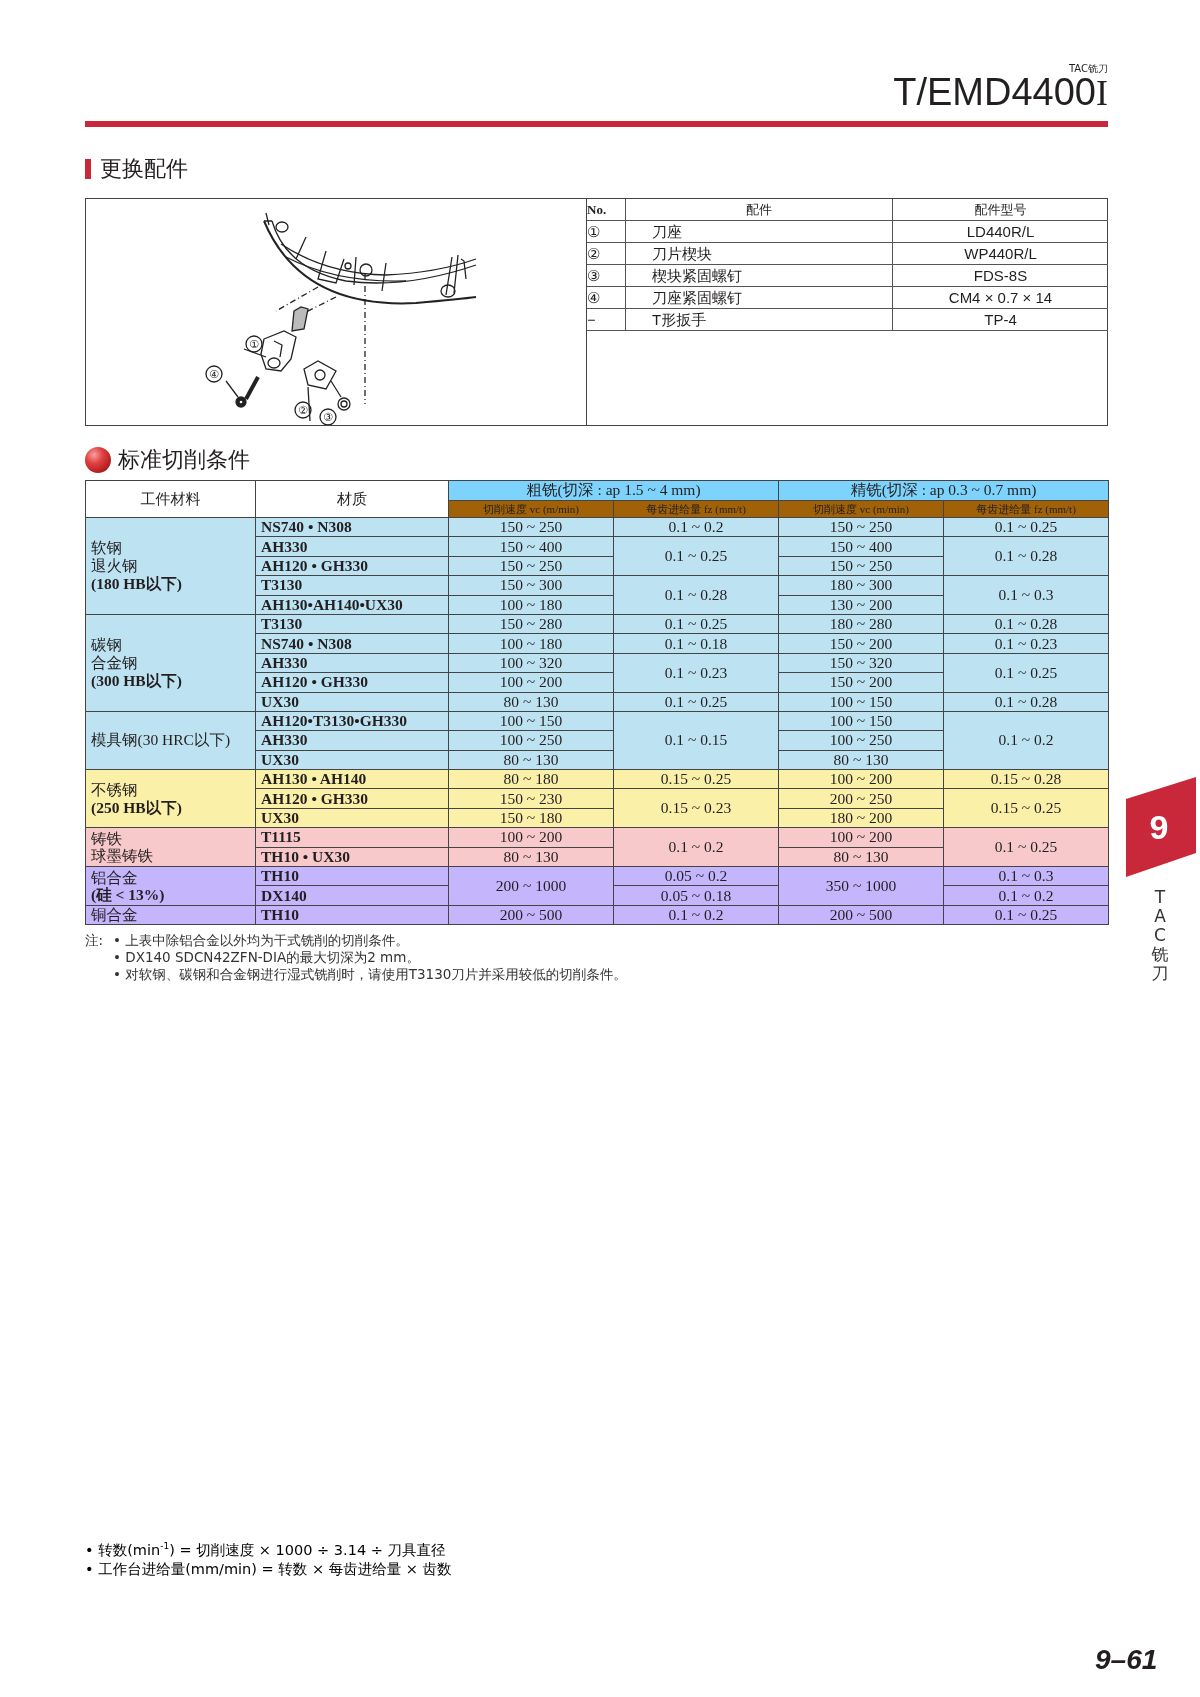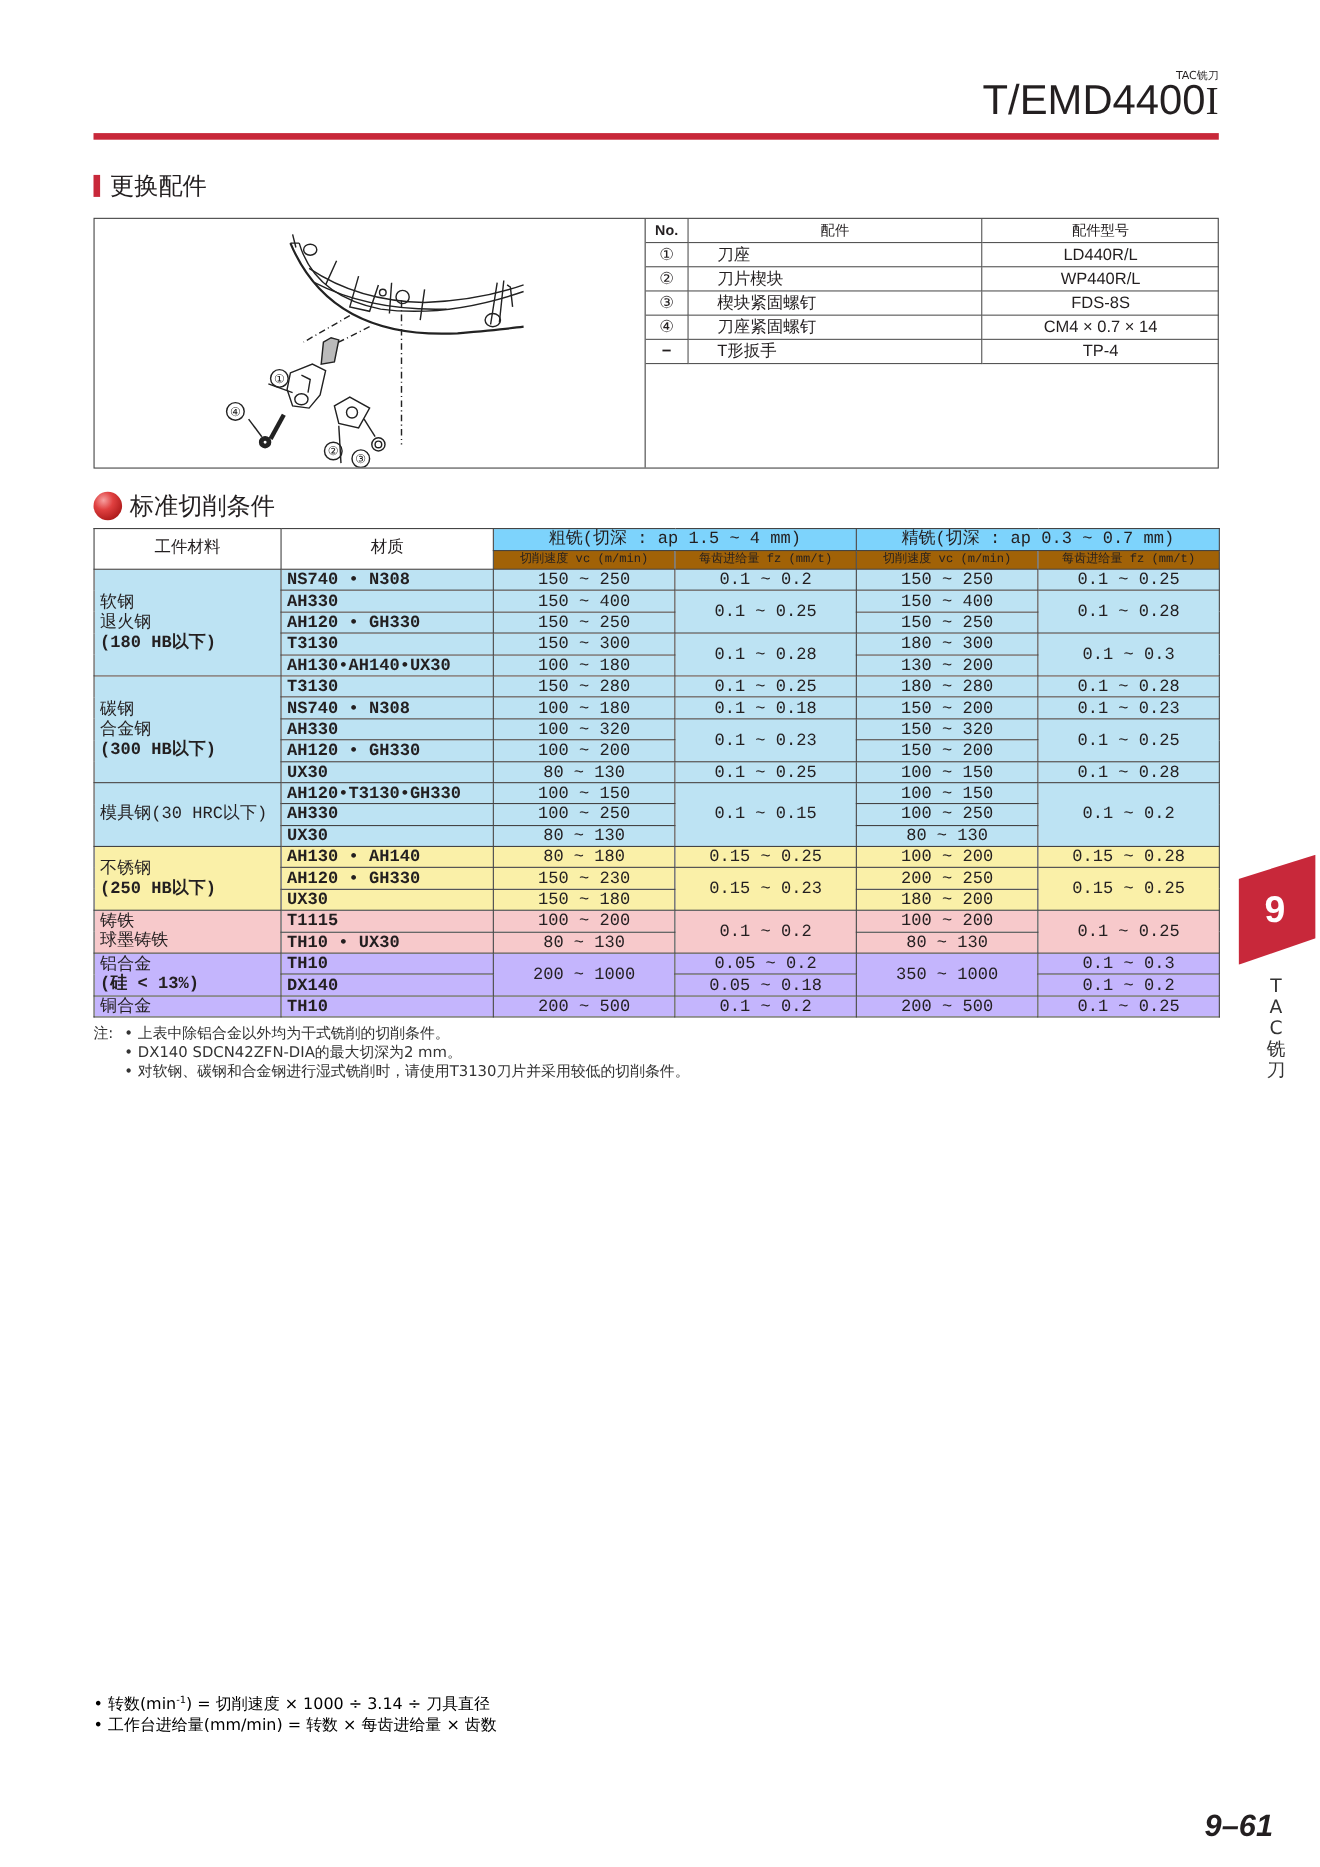--- a/index.html
+++ b/index.html
@@ -22,29 +22,29 @@
 
   
   .parts-box { left: 85px; top: 198px; width: 1021px; height: 226px; border: 1.5px solid #444; }
   .illus { left: 0; top: 0; width: 500px; height: 226px; }
   .parts-area { left: 500px; top: 0; width: 521px; height: 226px; border-left: 1.5px solid #444; }
   table.parts { border-collapse: collapse; width: 521px; font-family: "Liberation Sans", sans-serif; }
   table.parts td { border: 1px solid #555; height: 21px; padding: 0; font-size: 15px; line-height: 20px; }
   table.parts tr:first-child td { border-top: none; }
   table.parts td:first-child { border-left: none; }
   table.parts td:last-child { border-right: none; }
-  table.parts .no { width: 38px; text-align: center; }
+  table.parts .no { width: 38px; text-align: left; font-family: Liberation Serif, serif; }
   table.parts .nm { width: 240px; padding-left: 26px; }
   table.parts .md { text-align: center; }
   table.parts .th { font-size: 13px; text-align: center; }
   table.parts .thno { font-weight: bold; font-size: 13px; }
 
   
   .cut-wrap { left: 85px; top: 480px; width: 1023px; }
-  table.cut { border-collapse: collapse; width: 1023px; table-layout: fixed; font-family: Liberation Mono, monospace; }
+  table.cut { border-collapse: collapse; width: 1023px; table-layout: fixed; font-family: Liberation Serif, serif; }
   table.cut td { border: 1px solid #444; padding: 0; font-size: 15.5px; line-height: 18px; height: 18.4px; text-align: center; white-space: nowrap; overflow: hidden; }
   table.cut td.mat { text-align: left; padding-left: 5px; font-size: 15.5px; line-height: 18px; white-space: normal; }
   table.cut td.grade { text-align: left; padding-left: 5px; font-weight: bold; font-size: 15.5px; }
   table.cut .h1 { font-size: 15px; height: 36px; background: #fff; }
   table.cut .hg { font-size: 15.5px; height: 17px; line-height: 16px; background: #7dd3fc; }
   table.cut .hs { font-size: 11px; height: 15px; line-height: 14px; background: #a16207; }
   .c-blue td { background: #bde3f3; }
   .c-yellow td { background: #faf0a8; }
   .c-pink td { background: #f7c9cb; }
   .c-green td { background: #c4b5fd; }

